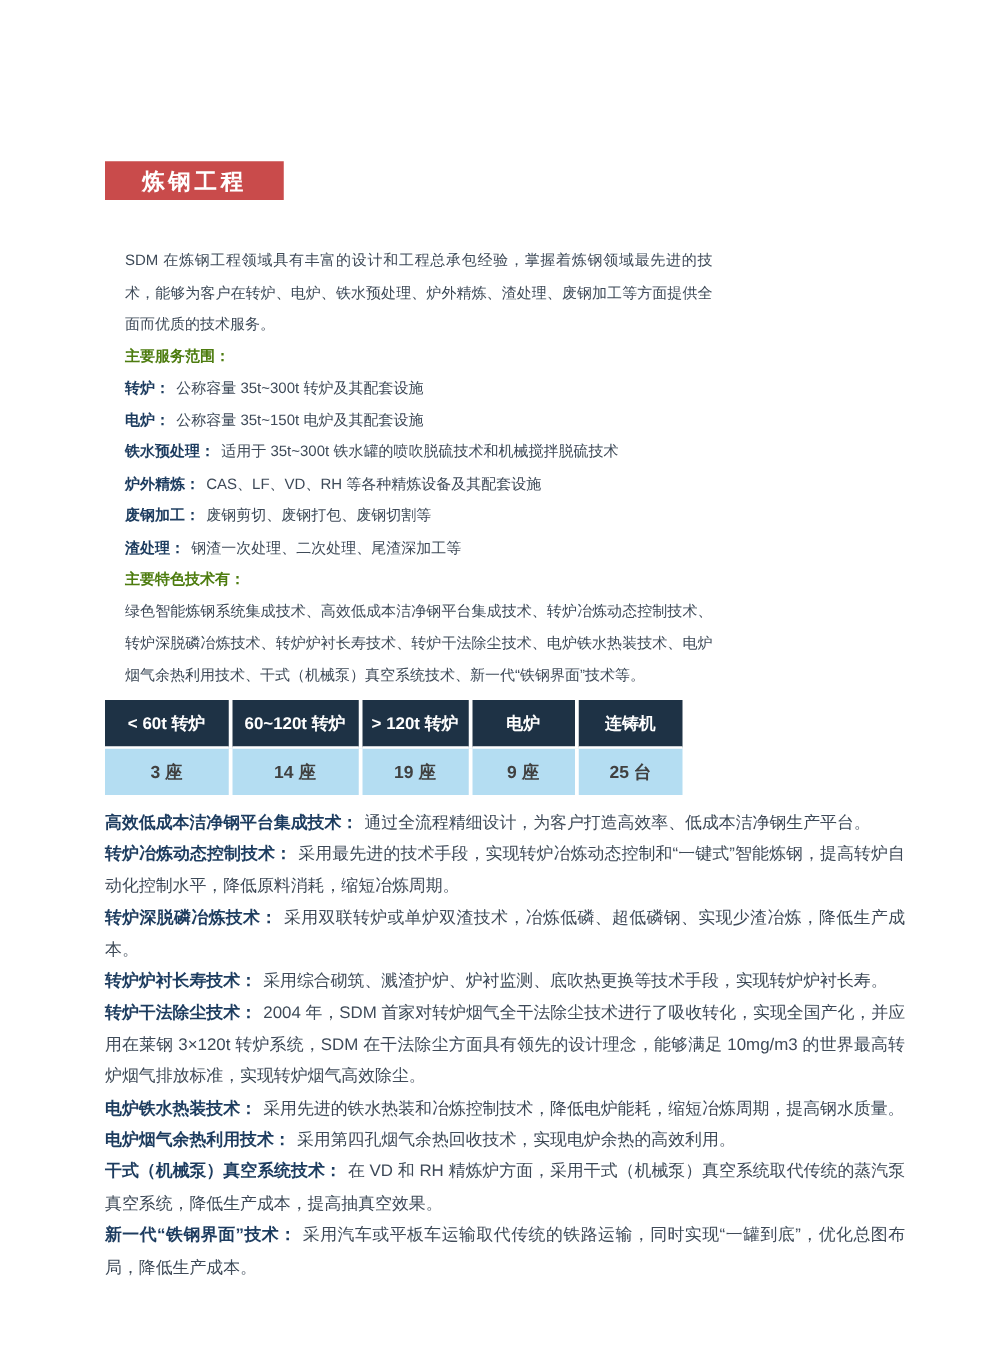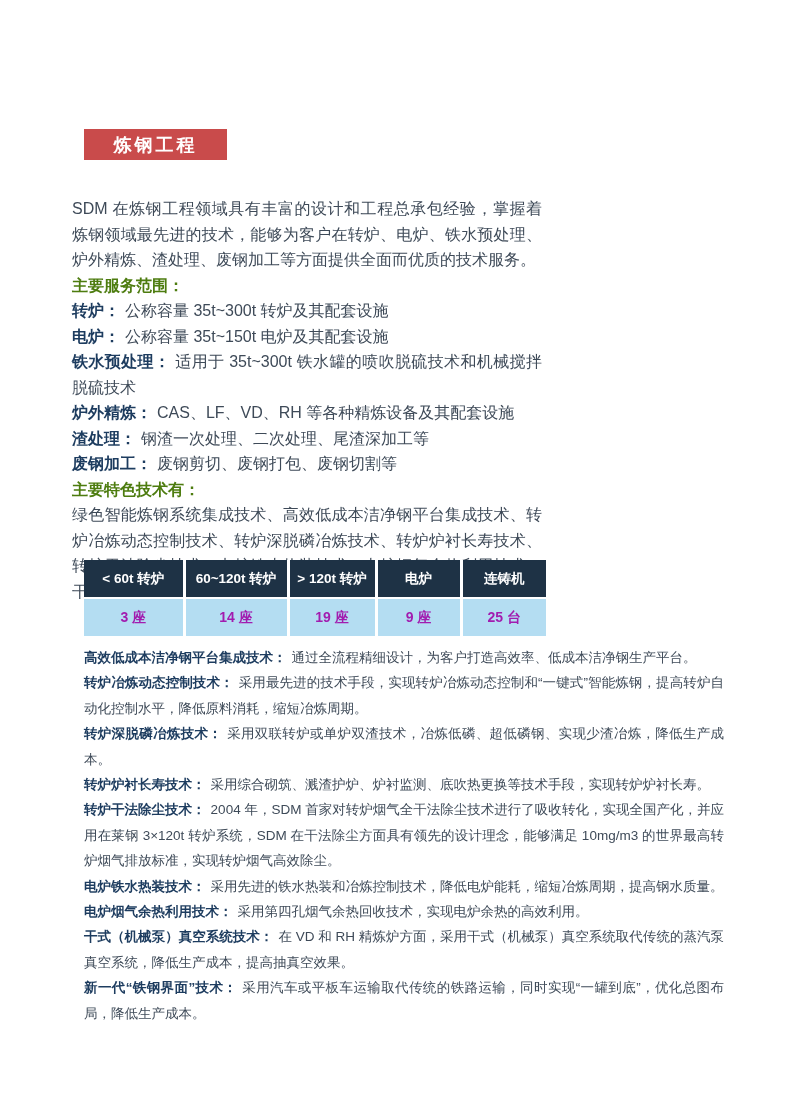--- a/index.html
+++ b/index.html
@@ -10,22 +10,22 @@
     position:absolute; left:84px; top:129px;
     width:143px; height:31px;
     background:#c94b4b; color:#ffffff;
     font-weight:bold; font-size:18px; letter-spacing:3px;
     display:flex; align-items:center; justify-content:center;
   }
 
   p { margin:0; }
 
   .upper {
-    position:absolute; left:72px; top:196px; width:470px;
-    font-size:16px; line-height:25.5px; color:#3e4a58;
+    position:absolute; left:100px; top:196px; width:470px;
+    font-size:12px; line-height:25.5px; color:#3e4a58;
     text-align:justify;
   }
   .lower {
     position:absolute; left:84px; top:645px; width:640px;
     font-size:13.5px; line-height:25.4px; color:#3e4a58;
     text-align:justify;
   }
   .h { font-weight:bold; color:#4d7c0f; }
   .lbl { font-weight:bold; color:#1d3c5f; padding-right:5px;margin-top:28px; }
 
@@ -33,21 +33,21 @@
     position:absolute; left:84px; top:560px; width:462px;
     border-collapse:collapse; table-layout:fixed;
   }
   table.cap th {
     background:#1e3245; color:#ffffff;
     font-size:13.5px; font-weight:bold; height:37px;
     border-right:3px solid #ffffff; border-bottom:2px solid #ffffff;
     padding:0;
   }
   table.cap td {
-    background:#b4ddf2; color:#a21caf;
+    background:#b4ddf2; color:#404040;
     font-size:14px; font-weight:bold; height:37px;
     text-align:center; border-right:3px solid #ffffff;
     padding:0;
   }
   table.cap th:last-child, table.cap td:last-child { border-right:none; }
 </style>
 </head>
 <body>
 
 <div class="page">
@@ -58,22 +58,22 @@
 
   <div class="upper">
     <p>SDM 在炼钢工程领域具有丰富的设计和工程总承包经验，掌握着炼钢领域最先进的技术，能够为客户在转炉、电炉、铁水预处理、炉外精炼、渣处理、废钢加工等方面提供全面而优质的技术服务。</p>
 
     <p class="h">主要服务范围：</p>
 
     <p><b class="lbl">转炉：</b><span>公称容量 35t~300t 转炉及其配套设施</span></p>
     <p><b class="lbl">电炉：</b><span>公称容量 35t~150t 电炉及其配套设施</span></p>
     <p><b class="lbl">铁水预处理：</b><span>适用于 35t~300t 铁水罐的喷吹脱硫技术和机械搅拌脱硫技术</span></p>
     <p><b class="lbl">炉外精炼：</b><span>CAS、LF、VD、RH 等各种精炼设备及其配套设施</span></p>
+    <p><b class="lbl">废钢加工：</b><span>废钢剪切、废钢打包、废钢切割等</span></p>
     <p><b class="lbl">渣处理：</b><span>钢渣一次处理、二次处理、尾渣深加工等</span></p>
-    <p><b class="lbl">废钢加工：</b><span>废钢剪切、废钢打包、废钢切割等</span></p>
 
     <p class="h">主要特色技术有：</p>
     <p>绿色智能炼钢系统集成技术、高效低成本洁净钢平台集成技术、转炉冶炼动态控制技术、转炉深脱磷冶炼技术、转炉炉衬长寿技术、转炉干法除尘技术、电炉铁水热装技术、电炉烟气余热利用技术、干式（机械泵）真空系统技术、新一代“铁钢界面”技术等。</p>
   </div>
 
   <table class="cap">
     <colgroup>
       <col style="width:100px">
         <col style="width:104px">
         <col style="width:88px">

